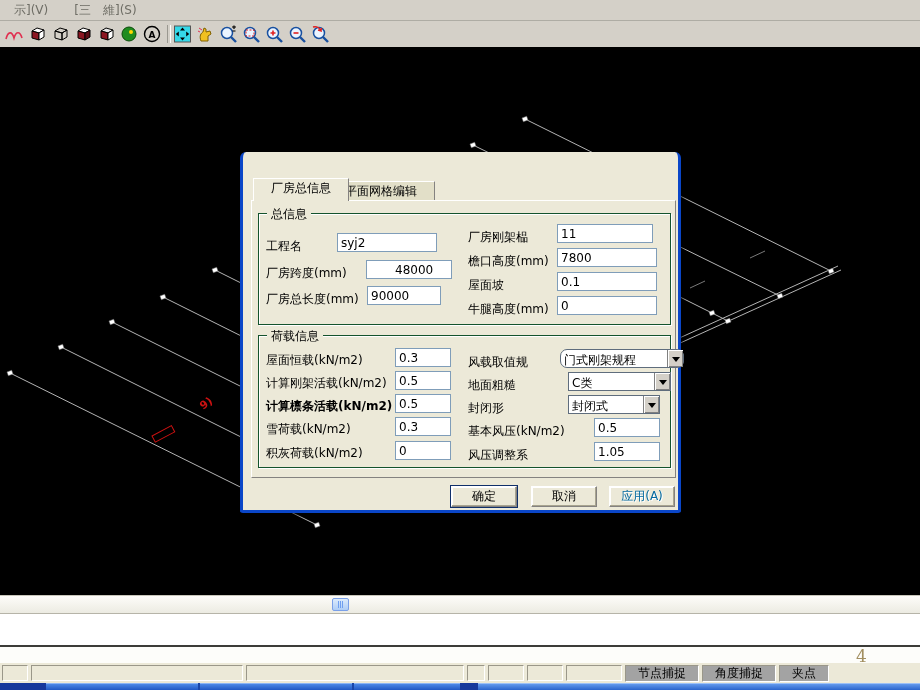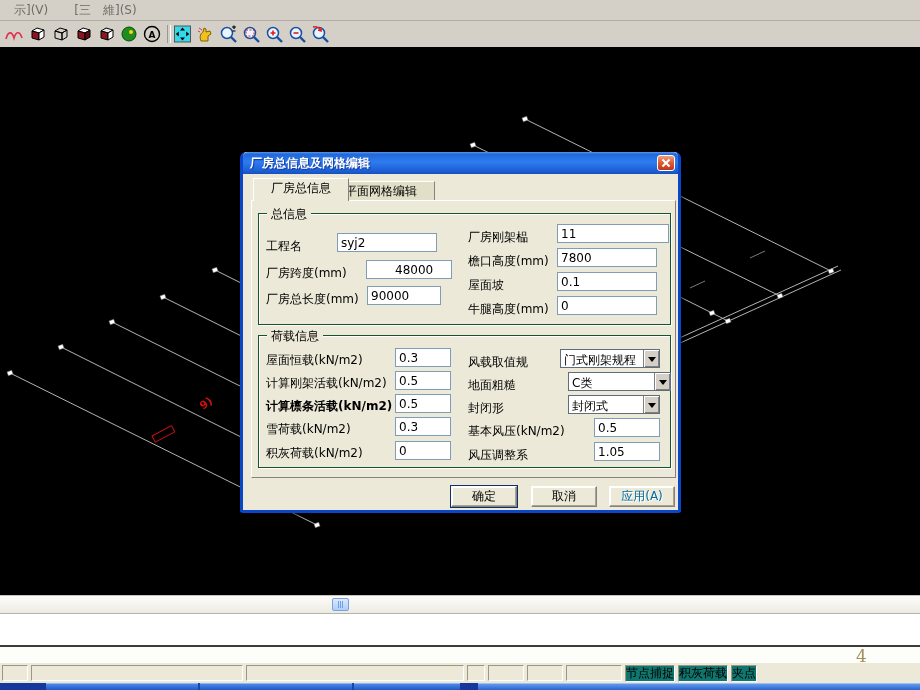--- a/index.html
+++ b/index.html
@@ -65,22 +65,22 @@
   .scrollthumb { position:absolute; left:332px; top:2px; width:17px; height:13px; border:1px solid #7aa0e8;
                  border-radius:2px; background:linear-gradient(180deg,#dcebfc,#aecdf6);
                  display:flex; align-items:center; justify-content:center; gap:1px; }
   .scrollthumb i { width:1px; height:7px; background:#6f9ff0; }
   .cmd1 { position:absolute; left:0; top:613px; width:920px; height:32px; background:#fff; border-top:1px solid #b6b4a8; }
   .darkline { position:absolute; left:0; top:645px; width:920px; height:2px; background:#3c3c38; }
   .cmd2 { position:absolute; left:0; top:647px; width:920px; height:16px; background:#fdfdfa; }
   .statusbar { position:absolute; left:0; top:663px; width:920px; height:20px; background:#ece9d8;
                display:flex; align-items:center; gap:3px; padding-left:2px; }
   .spanel { height:16px; border:1px solid; border-color:#9a9789 #fff #fff #9a9789; background:#ece9d8; }
-  .snapbtn { height:17px; border:1px solid; border-color:#9a9789 #fff #fff #9a9789; background:#0f766e;
-             padding:0 0; line-height:15px; white-space:nowrap;text-align:center; }
+  .snapbtn { height:17px; border:1px solid; border-color:#9a9789 #fff #fff #9a9789; background:#a3a3a3;
+             padding:0 12px; line-height:15px; white-space:nowrap;text-align:center; }
   .pagenum { position:absolute; left:856px; top:646px; color:#a28f60; font-family:"DejaVu Serif",serif;
              font-size:17px; z-index:5; }
   .taskbar { position:absolute; left:0; top:683px; width:920px; height:7px;
              background:linear-gradient(180deg,#5490ec,#2058c4); box-shadow:inset 0 1px 0 #8ab4f4; }
   .taskbar .seg { position:absolute; top:0; height:7px; }
 </style>
 </head>
 <body>
 
 <div class="menubar">
@@ -209,43 +209,36 @@
       <rect x="777.5" y="247" width="5" height="4" fill="#ffffff" stroke="#666" stroke-width="0.5" transform="rotate(-20 780 249)"></rect>
       <rect x="725.5" y="272" width="5" height="4" fill="#ffffff" stroke="#666" stroke-width="0.5" transform="rotate(-20 728 274)"></rect>
       <rect x="709.5" y="264" width="5" height="4" fill="#ffffff" stroke="#666" stroke-width="0.5" transform="rotate(-20 712 266)"></rect>
       <rect x="314.5" y="476" width="5" height="4" fill="#ffffff" stroke="#666" stroke-width="0.5" transform="rotate(-20 317 478)"></rect>
       <text x="203" y="363" fill="#cc1111" font-size="11" font-weight="bold" transform="rotate(-35 203 363)">9)</text>
       <rect x="152" y="389" width="22" height="7" fill="none" stroke="#cc1111" transform="rotate(-28 152 389)"></rect>
       <path d="M672,140 l6,3 l-2,4" stroke="#cc1111" fill="none" stroke-width="1.5"></path>
     </svg></div>
 
 <div class="dialog">
-  <div class="titlebar">
-    <span class="ttl">厂房总信息及网格编辑</span>
-    <span class="closebtn">
-        <i></i>
-        <i></i>
-      </span>
-  </div>
 
   <div class="tab active" style="left:10px;">厂房总信息</div>
   <div class="tab inactive" style="left:84px;">平面网格编辑</div>
   <div class="tabpage"></div>
 
   <div class="groupbox" style="left:15px; top:61px; width:413px; height:112px; z-index:4;">
     <span class="legend">总信息</span>
     <span class="flabel" style="left:7px; top:24px;">工程名</span>
     <input class="finput" style="left: 78px; top: 19px; width: 100px;" value="syj2">
     <span class="flabel" style="left:7px; top:51px;">厂房跨度(mm)</span>
     <input class="finput" style="left: 107px; top: 46px; width: 86px; padding-left: 28px;" value="48000">
     <span class="flabel" style="left:7px; top:77px;">厂房总长度(mm)</span>
     <input class="finput" style="left: 108px; top: 72px; width: 74px;" value="90000">
 
     <span class="flabel" style="left:209px; top:15px;">厂房刚架榀</span>
-    <input class="finput" style="left: 298px; top: 10px; width: 112px;" value="11">
+    <input class="finput" style="left: 298px; top: 10px; width: 96px;" value="11">
     <span class="flabel" style="left:209px; top:39px;">檐口高度(mm)</span>
     <input class="finput" style="left: 298px; top: 34px; width: 100px;" value="7800">
     <span class="flabel" style="left:209px; top:63px;">屋面坡</span>
     <input class="finput" style="left: 298px; top: 58px; width: 100px;" value="0.1">
     <span class="flabel" style="left:209px; top:87px;">牛腿高度(mm)</span>
     <input class="finput" style="left: 298px; top: 82px; width: 100px;" value="0">
   </div>
 
   <div class="groupbox" style="left:15px; top:183px; width:413px; height:133px; z-index:4;">
     <span class="legend">荷载信息</span>
@@ -254,21 +247,21 @@
     <span class="flabel" style="left:7px; top:39px;">计算刚架活载(kN/m2)</span>
     <input class="finput" style="left: 136px; top: 35px; width: 56px;" value="0.5">
     <span class="flabel" style="left:7px; top:62px;font-weight:bold;">计算檩条活载(kN/m2)</span>
     <input class="finput" style="left: 136px; top: 58px; width: 56px;" value="0.5">
     <span class="flabel" style="left:7px; top:85px;">雪荷载(kN/m2)</span>
     <input class="finput" style="left: 136px; top: 81px; width: 56px;" value="0.3">
     <span class="flabel" style="left:7px; top:109px;">积灰荷载(kN/m2)</span>
     <input class="finput" style="left: 136px; top: 105px; width: 56px;" value="0">
 
     <span class="flabel" style="left:209px; top:18px;">风载取值规</span>
-    <div class="combo" style="left:301px; top:13px; width:100px;">
+    <div class="combo" style="left:301px; top:13px; width:124px;border-radius:7px;">
       <span class="cval">门式刚架规程</span>
       <span class="cbtn">
           <b></b>
         </span>
     </div>
     <span class="flabel" style="left:209px; top:41px;">地面粗糙</span>
     <div class="combo" style="left:309px; top:36px; width:103px;">
       <span class="cval">C类</span>
       <span class="cbtn">
           <b></b>
@@ -305,21 +298,21 @@
 
 <div class="statusbar">
   <div class="spanel" style="width:26px;"></div>
   <div class="spanel" style="width:212px;"></div>
   <div class="spanel" style="width:218px;"></div>
   <div class="spanel" style="width:18px;"></div>
   <div class="spanel" style="width:36px;"></div>
   <div class="spanel" style="width:36px;"></div>
   <div class="spanel" style="width:56px;"></div>
   <div class="snapbtn">节点捕捉</div>
-  <div class="snapbtn">积灰荷载</div>
+  <div class="snapbtn">角度捕捉</div>
   <div class="snapbtn">夹点</div>
 </div>
 
 <span class="pagenum">4</span>
 
 <div class="taskbar">
   <div class="seg" style="left:0; width:46px; background:#16389c;"></div>
   <div class="seg" style="left:198px; width:2px; background:#1a46a8;"></div>
   <div class="seg" style="left:352px; width:2px; background:#1a46a8;"></div>
   <div class="seg" style="left:460px; width:18px; background:#16389c;"></div>

